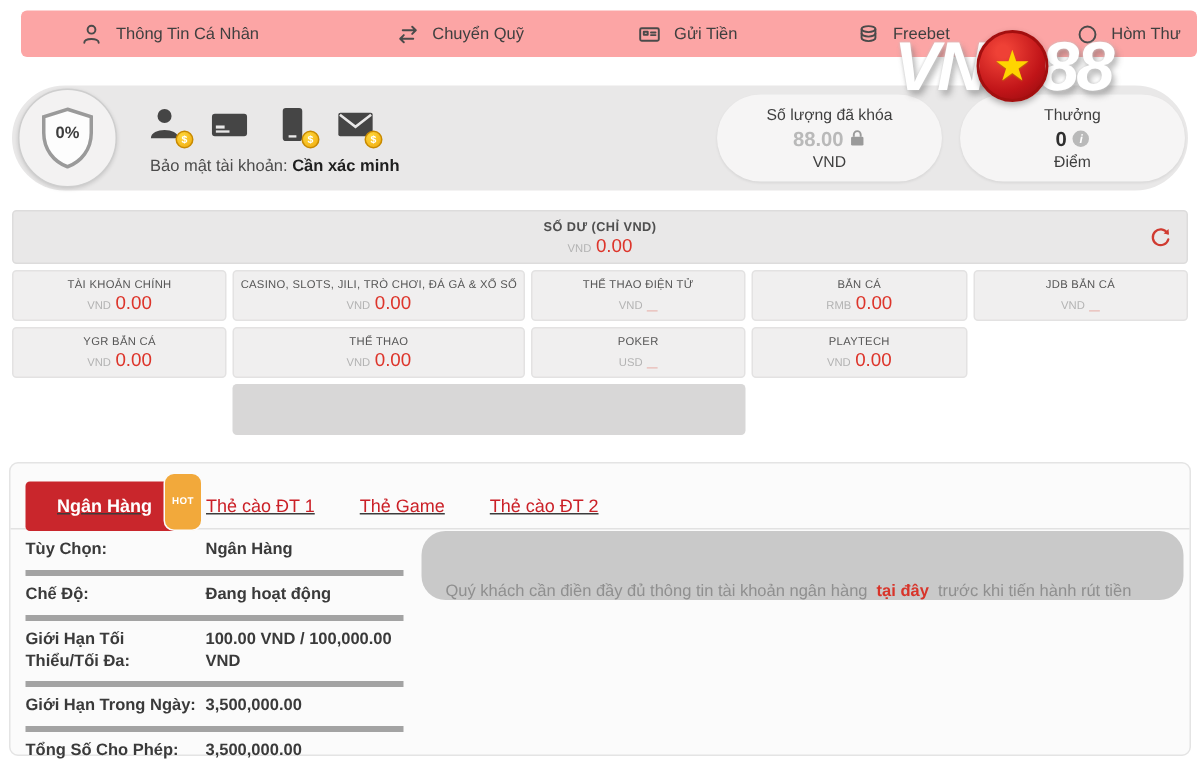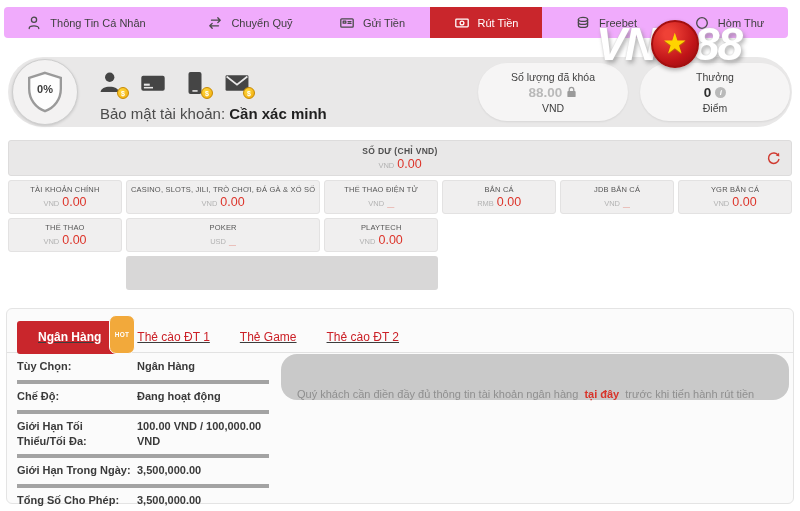--- a/index.html
+++ b/index.html
@@ -5,23 +5,23 @@
   * { margin:0; padding:0; box-sizing:border-box; }
   html,body { background:#fff; }
   body {
     width:800px; height:511px; position:relative; overflow:hidden;
     font-family:"Liberation Sans", sans-serif; color:#3c3c3c;
   }
   svg { display:block; }
 
   
   .nav {
-    position:absolute; left:4px; top:7px; width:784px; height:31px;
-    background:#f0abfc; border-radius:4px;
-    display:flex; justify-content:space-between; align-items:stretch; z-index:1;
+    position:absolute; left:14px; top:7px; width:784px; height:31px;
+    background:#fca5a5; border-radius:4px;
+    display:flex; justify-content:space-between; align-items:stretch; z-index:1;padding-left:17px;
   }
   .nav-item {
     display:flex; align-items:center; justify-content:center; gap:8px;
     font-size:11px; color:#3f3f3f; cursor:pointer; white-space:nowrap;
   }
   .nav-item:nth-child(1){width:164px;}
   .nav-item:nth-child(2){width:128px;}
   .nav-item:nth-child(3){width:80px;}
   .nav-item:nth-child(4){width:112px;}
   .nav-item:nth-child(5){width:92px;}
@@ -66,21 +66,21 @@
   .shield-pct { position:absolute; font-size:11px; font-weight:bold; color:#3d3d3d; top:15px; width:100%; text-align:center; }
   .sec-icons { position:absolute; left:90px; top:13px; display:flex; gap:16px; }
   .sec-ic { position:relative; width:26px; height:26px; color:#454545; cursor:pointer; }
   .coin {
     position:absolute; right:-5px; bottom:-3px; width:12px; height:12px; border-radius:50%;
     background:radial-gradient(circle at 35% 30%, #ffd83d, #f0a90b);
     border:1px solid #c88a00; color:#fff; font-size:7px; font-weight:bold;
     display:flex; align-items:center; justify-content:center;
   }
   .coin::after { content:"$"; }
-  .sec-caption { position:absolute; left:92px; top:48px; font-size:15px; color:#4b4b4b; white-space:nowrap; }
+  .sec-caption { position:absolute; left:92px; top:48px; font-size:11px; color:#4b4b4b; white-space:nowrap; }
   .sec-caption b { color:#1f1f1f; }
   .sec-card {
     position:absolute; top:6px; height:58px; border-radius:29px;
     background:#f6f5f5; box-shadow:0 1px 2px rgba(0,0,0,.08);
     display:flex; flex-direction:column; align-items:center; justify-content:center; gap:2px;
   }
   .sec-card.locked { left:470px; width:150px; }
   .sec-card.bonus  { left:632px; width:150px; }
   .sec-card .t { font-size:10.5px; color:#3f3f3f; }
   .sec-card .v { font-size:13.5px; font-weight:bold; display:flex; align-items:center; gap:4px; }
@@ -98,21 +98,21 @@
   .bal-header {
     position:relative; height:36px; background:#e9e8e8; border:1px solid #dddcdc; border-radius:3px;
     display:flex; flex-direction:column; align-items:center; justify-content:center; gap:1px;
   }
   .bal-title { font-size:8.5px; letter-spacing:.3px; color:#4f4f4f; font-weight:bold; }
   .val-line { display:flex; align-items:baseline; gap:3px; }
   .cur { font-size:7.5px; color:#b3b3b3; }
   .val { font-size:12.5px; color:#dd352b; }
   .val.dash { color:#e5988e; font-weight:bold; }
   .refresh { position:absolute; right:10px; top:10px; width:15px; height:15px; cursor:pointer; }
-  .bal-grid { display:grid; grid-template-columns:repeat(6,1fr); gap:4px; margin-top:4px; }
+  .bal-grid { display:grid; grid-template-columns:repeat(5,1fr); gap:4px; margin-top:4px; }
   .bal-cell {
     height:34px; background:#f0efef; border:1px solid #e3e2e2; border-radius:3px;
     display:flex; flex-direction:column; align-items:center; justify-content:center; gap:1px;
     padding:0 4px;
   }
   .cell-label { font-size:7.5px; color:#555; letter-spacing:.2px; white-space:nowrap; }
   .bal-strip { grid-column:2/4; background:#d8d7d7; border-radius:3px; height:34px; }
 
   
   .wcard {
@@ -166,27 +166,20 @@
     <span>Chuyển Quỹ</span>
   </div>
   <div class="nav-item">
     <svg class="nav-ic" viewBox="0 0 16 16">
       <rect x="1.8" y="3.8" width="12.4" height="8.4" rx="1"></rect>
       <rect x="4.2" y="6.2" width="2.6" height="2"></rect>
       <path d="M9 6.6 h3 M9 8.4 h3"></path>
     </svg>
     <span>Gửi Tiền</span>
   </div>
-  <div class="nav-item active">
-    <svg class="nav-ic" viewBox="0 0 16 16">
-      <rect x="1.8" y="4.2" width="12.4" height="7.6" rx="0.8"></rect>
-        <circle cx="8" cy="8" r="1.9"></circle>
-    </svg>
-    <span>Rút Tiền</span>
-  </div>
   <div class="nav-item">
     <svg class="nav-ic" viewBox="0 0 16 16">
       <ellipse cx="8" cy="4.4" rx="4.6" ry="2"></ellipse>
       <path d="M3.4 4.4 v3 c0 1.1 2.1 2 4.6 2 s4.6-.9 4.6-2 v-3"></path>
       <path d="M3.4 7.4 v3 c0 1.1 2.1 2 4.6 2 s4.6-.9 4.6-2 v-3"></path>
     </svg>
     <span>Freebet</span>
   </div>
   <div class="nav-item">
     <svg class="nav-ic" viewBox="0 0 16 16">

